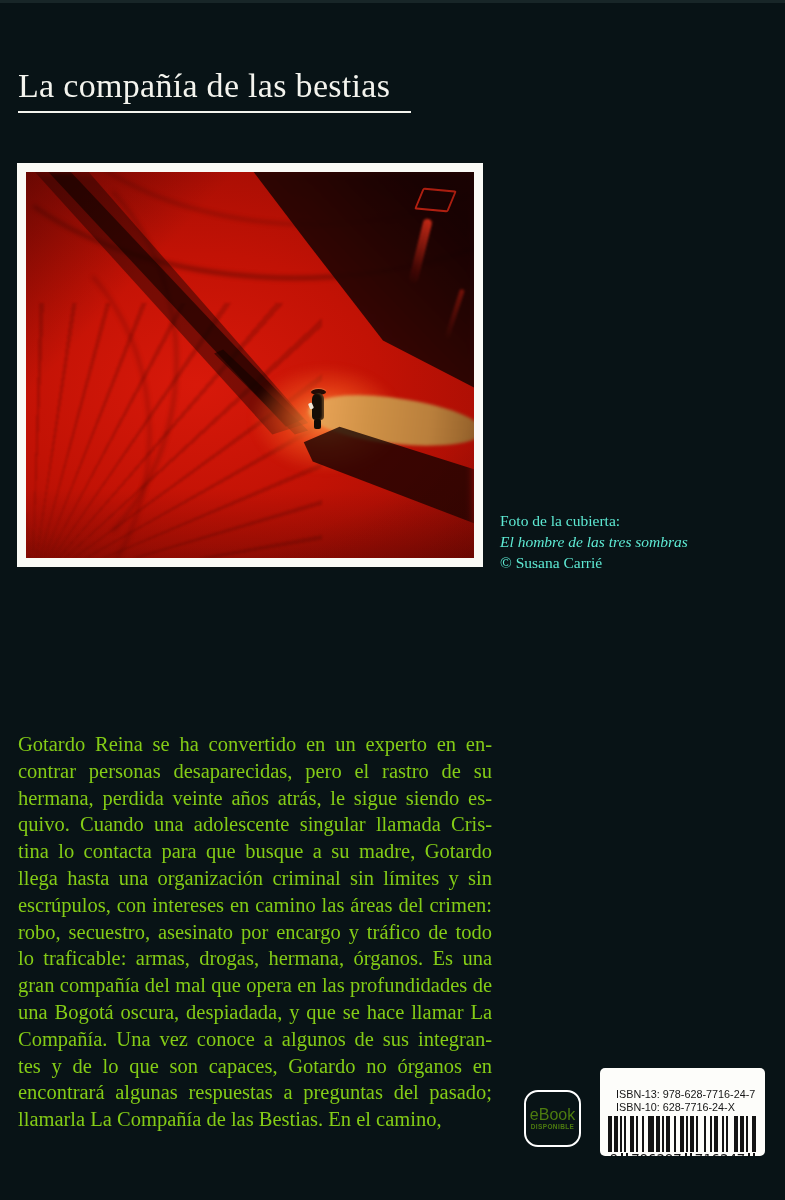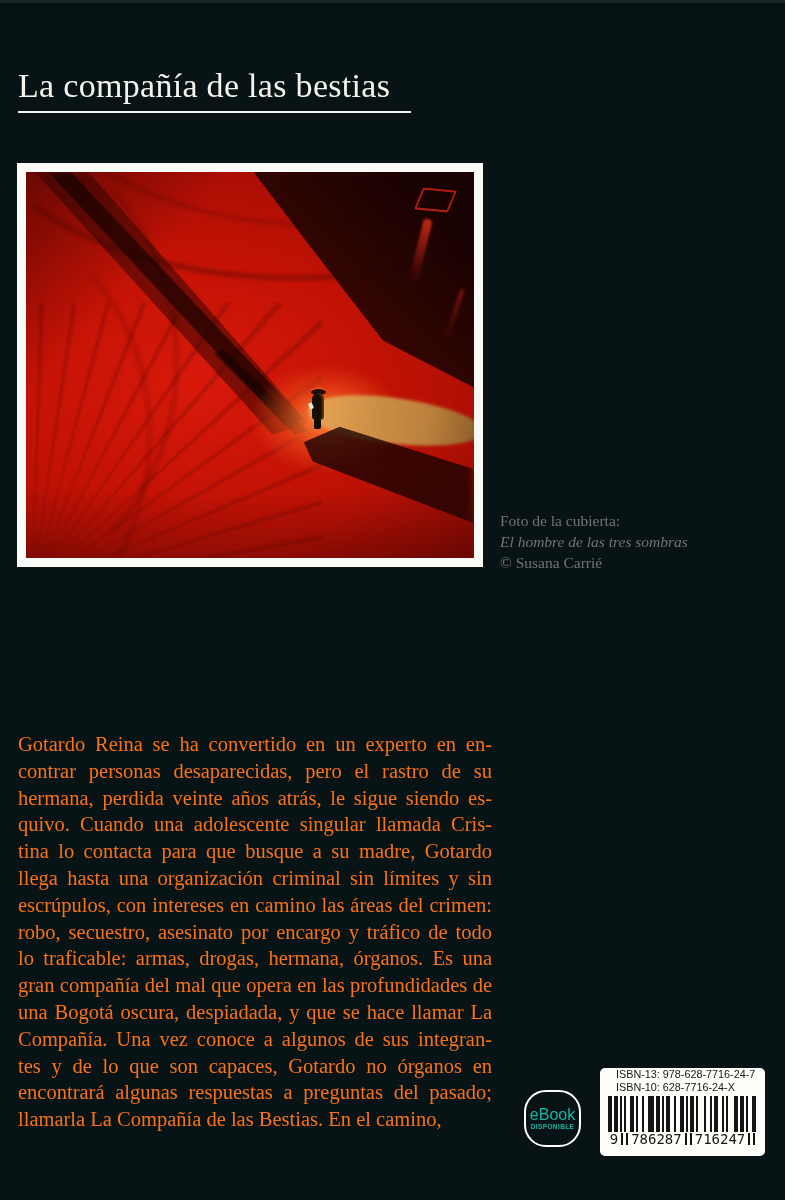--- a/index.html
+++ b/index.html
@@ -76,44 +76,44 @@
   .ph-person .hat{position:absolute;left:2px;top:0;width:15px;height:6px;border-radius:50%;
     background:#240a04;box-shadow:0 -1px 1px rgba(240,150,80,.55);}
   .ph-person .torso{position:absolute;left:3px;top:4px;width:12px;height:27px;
     border-radius:6px 6px 4px 4px;background:#150d06;
     box-shadow:inset -2px 0 2px rgba(250,170,90,.30);}
   .ph-person .legs{position:absolute;left:5px;top:30px;width:7px;height:10px;border-radius:2px;background:#120b05;}
   .ph-person .spark{position:absolute;left:0;top:14px;width:4px;height:6px;background:#f3e8d8;
     transform:rotate(-22deg);border-radius:1px;}
 
   
-  .credit{position:absolute;left:500px;top:510px;font-size:15.5px;line-height:21px;color:#737373;}
+  .credit{position:absolute;left:500px;top:510px;font-size:15.5px;line-height:21px;color:#5eead4;}
   .credit .it{font-style:italic;}
 
   
   .synopsis{position:absolute;left:18px;top:731px;width:474px;
-    font-size:20.5px;line-height:26.8px;color:#f97316;}
+    font-size:20.5px;line-height:26.8px;color:#84cc16;}
   .syn-line{text-align:justify;text-align-last:justify;}
   .syn-line:last-child{text-align-last:left;}
 
   
   .ebook-badge{position:absolute;left:524px;top:1090px;width:57px;height:57px;
-    border:2px solid #fff;border-radius:22px;display:flex;flex-direction:column;
-    align-items:center;justify-content:center;color:#14b8a6;
+    border:2px solid #fff;border-radius:14px;display:flex;flex-direction:column;
+    align-items:center;justify-content:center;color:#4d7c0f;
     font-family:"Liberation Sans","DejaVu Sans",sans-serif;}
   .ebook-word{font-size:16px;font-weight:500;line-height:17px;}
   .ebook-sub{font-size:6.5px;font-weight:700;letter-spacing:.4px;line-height:8px;}
 
   
   .barcode-panel{position:absolute;left:600px;top:1068px;width:165px;height:88px;
     background:var(--barcode-bg,#fdfdfa);border-radius:5px;overflow:hidden;
     color:var(--barcode-text,#161616);
     font-family:"Liberation Sans","DejaVu Sans",sans-serif;}
   .isbn{font-size:10.8px;line-height:13px;padding-left:16px;white-space:nowrap;}
-  .isbn:first-child{padding-top:0;}
+  .isbn:first-child{padding-top:20px;}
   .bars{display:flex;height:36px;width:150px;margin:2px auto 0;overflow:hidden;}
   .bars span{display:block;height:100%;flex:0 0 auto;}
   .bars .bar{background:#141414;}
   .bars .gap{background:transparent;}
   .barcode-number{display:flex;justify-content:center;align-items:flex-start;gap:3px;
     font-family:"DejaVu Sans Mono","Liberation Mono",monospace;font-size:14px;line-height:15px;margin-top:0;}
   .guard{width:7px;height:12px;margin-top:1px;
     background:linear-gradient(90deg,#141414 0 2px,transparent 2px 5px,#141414 5px 7px);}
 </style>
 </head>

